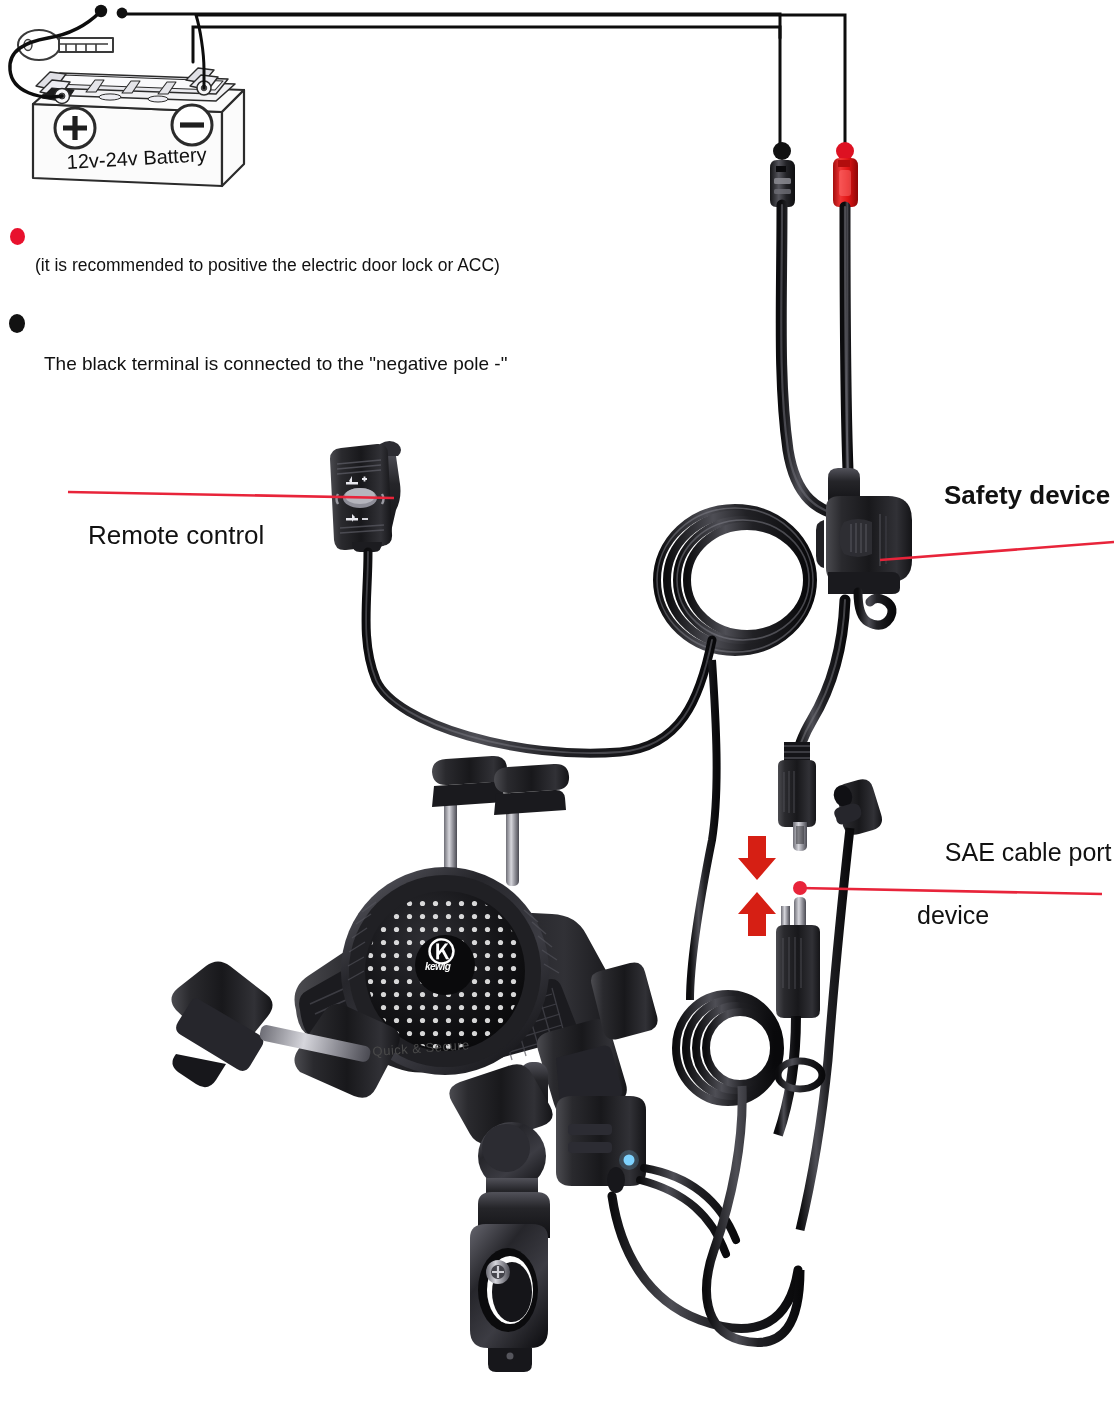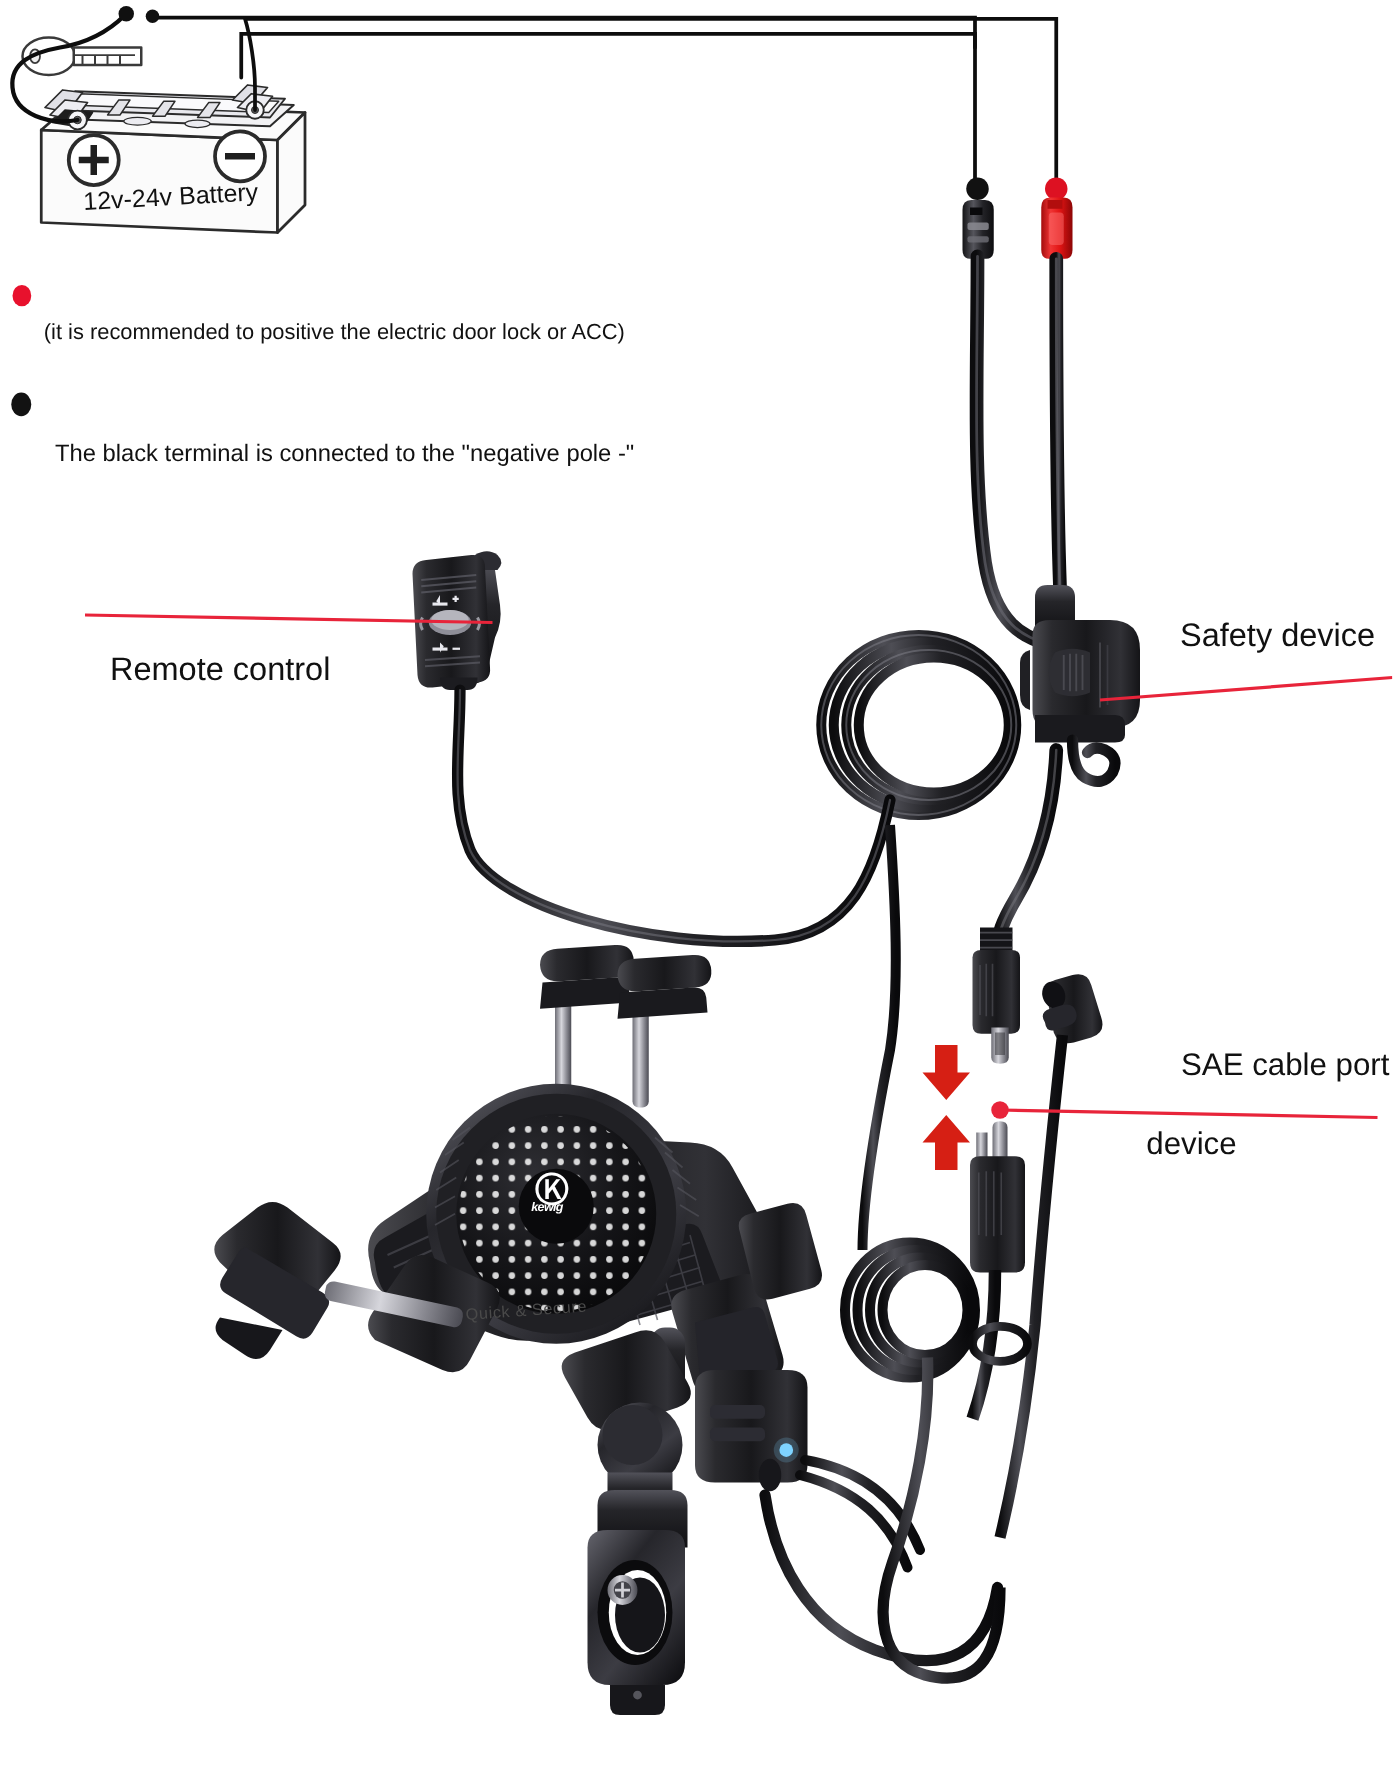--- a/index.html
+++ b/index.html
@@ -46,22 +46,23 @@
     left: 66px; top: 150px;
     font-size: 20px;
     transform: rotate(-3.2deg);
     transform-origin: left top;
   }
   .lbl-remote {
     left: 88px; top: 519px;
     font-size: 26px;
   }
   .lbl-safety {
-    left: 944px; top: 492px;
+    left: 944px; top: 479px;
     font-size: 26px;
+    font-weight: bold;
   }
   .lbl-sae {
     left: 917px; top: 806px;
     font-size: 25px;
   }
   .lbl-sae .l2 { display: block; }
   .dot {
     position: absolute;
     border-radius: 50%;
   }

